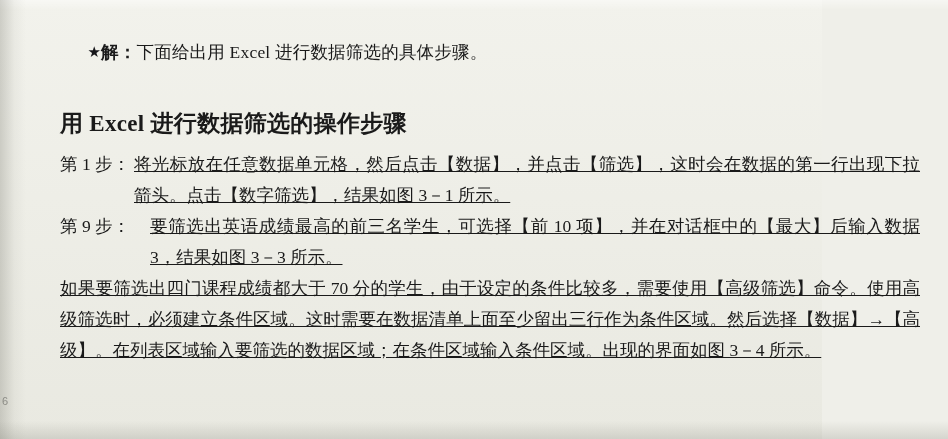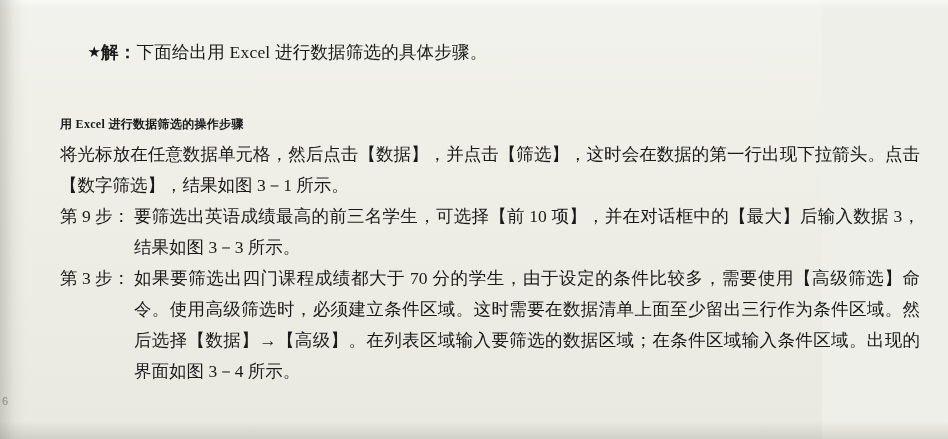--- a/index.html
+++ b/index.html
@@ -46,49 +46,50 @@
   .star {
     color: #16161a;
     font-size: 15px;
     vertical-align: 1px;
   }
   .bold {
     font-weight: bold;
   }
   .heading {
     font-weight: bold;
-    font-size: 12px;
+    font-size: 23px;
     line-height: 30px;
-    margin-bottom: 0;
+    margin-bottom: 10px;
     letter-spacing: 0.3px;
   }
   .step {
     display: flex;
     align-items: flex-start;
   }
   .step-label {
     flex: 0 0 auto;
     width: 74px;
     font-size: 17.5px;
     line-height: 31px;
     white-space: nowrap;
   }
   .step-body {
     flex: 1 1 auto;
     font-size: 17.5px;
     line-height: 31px;
     text-align: justify;
     text-justify: inter-character;
+    text-decoration: underline;
   }
   .step-body .indent {
     display: block;
     text-indent: 0;
   }
   .sub-para {
-    margin-left: 0;
+    margin-left: 16px;
   }
   .edge-marks {
     position: absolute;
     left: 2px;
     bottom: 14px;
     width: 18px;
     height: 30px;
     font-size: 11px;
     color: #8c8c86;
     font-family: "Liberation Sans", sans-serif;
@@ -131,34 +132,34 @@
 
   <div class="content">
 
     <div class="line answer-line">
       <span class="star">★</span><span class="bold">解：</span><span>下面给出用 Excel 进行数据筛选的具体步骤。</span>
     </div>
 
     <div class="heading">用 Excel 进行数据筛选的操作步骤</div>
 
     <div class="step">
+      <div class="step-label">第 1 步：</div>
       <div class="step-body">
         <span class="indent">将光标放在任意数据单元格，然后点击【数据】，并点击【筛选】，这时会在数据的第一行出现下拉箭头。点击【数字筛选】，结果如图 3－1 所示。</span>
       </div>
     </div>
 
     <div class="step">
       <div class="step-label">第 9 步：</div>
       <div class="step-body">
         <span class="indent sub-para">要筛选出英语成绩最高的前三名学生，可选择【前 10 项】，并在对话框中的【最大】后输入数据 3，结果如图 3－3 所示。</span>
       </div>
     </div>
 
     <div class="step">
-      <div class="step-label">第 3 步：</div>
       <div class="step-body">
         <span class="indent">如果要筛选出四门课程成绩都大于 70 分的学生，由于设定的条件比较多，需要使用【高级筛选】命令。使用高级筛选时，必须建立条件区域。这时需要在数据清单上面至少留出三行作为条件区域。然后选择【数据】→【高级】。在列表区域输入要筛选的数据区域；在条件区域输入条件区域。出现的界面如图 3－4 所示。</span>
       </div>
     </div>
 
   </div>
 
   <div class="edge-marks">6</div>
 </div>
 

